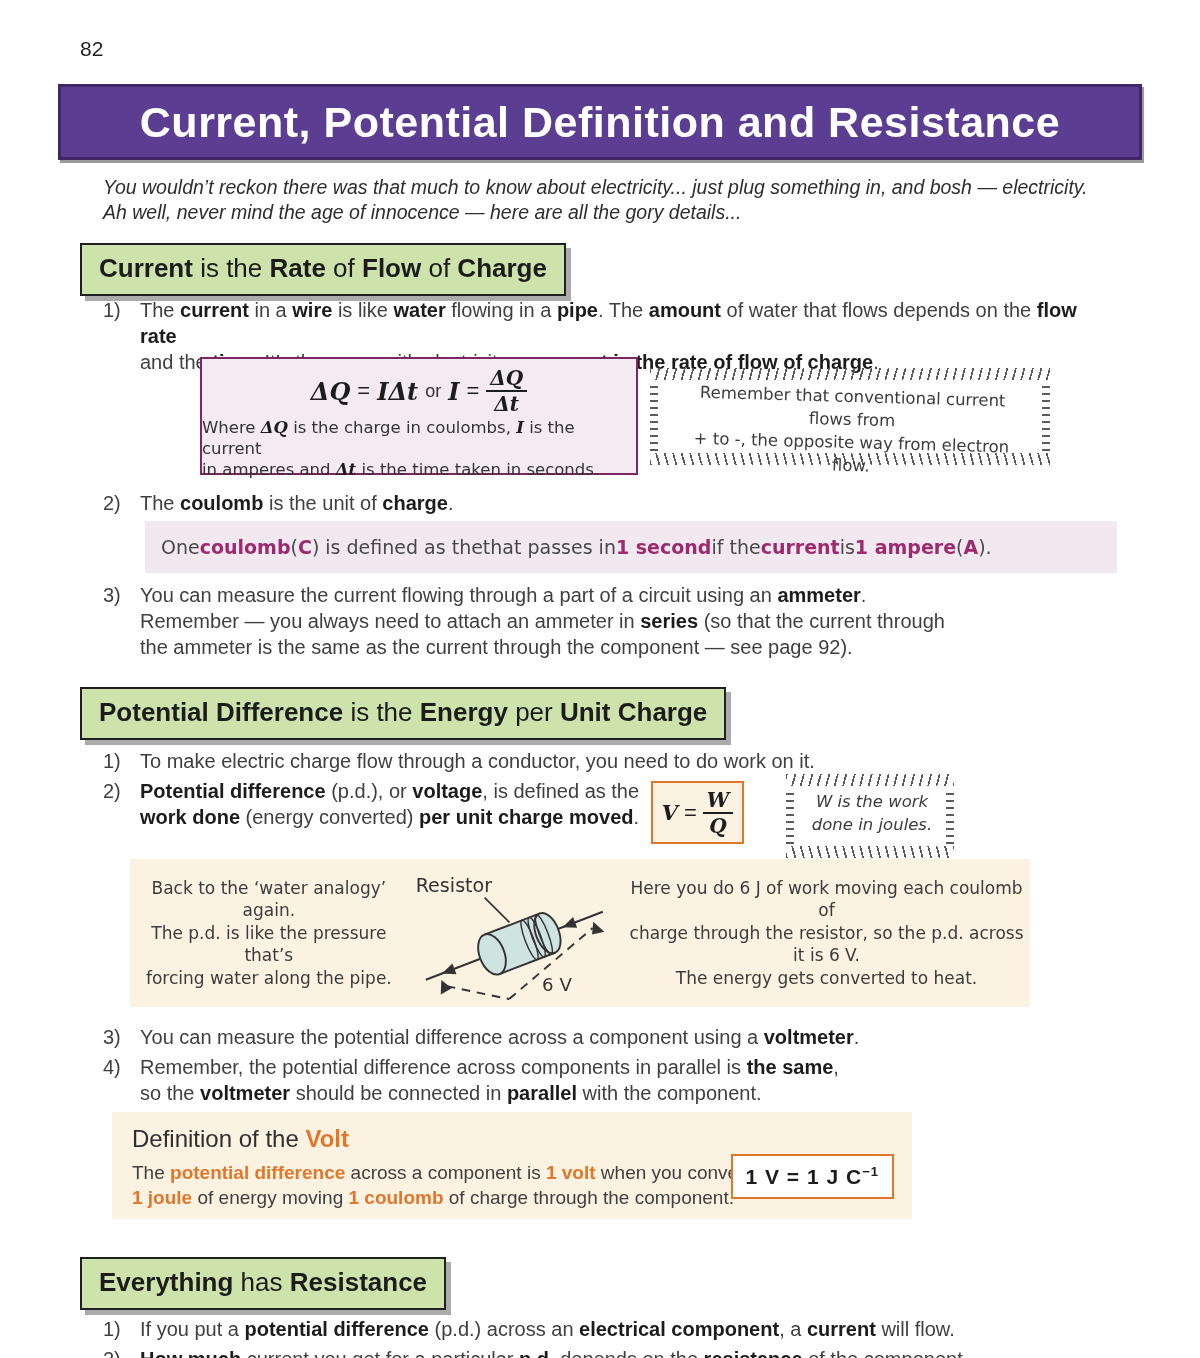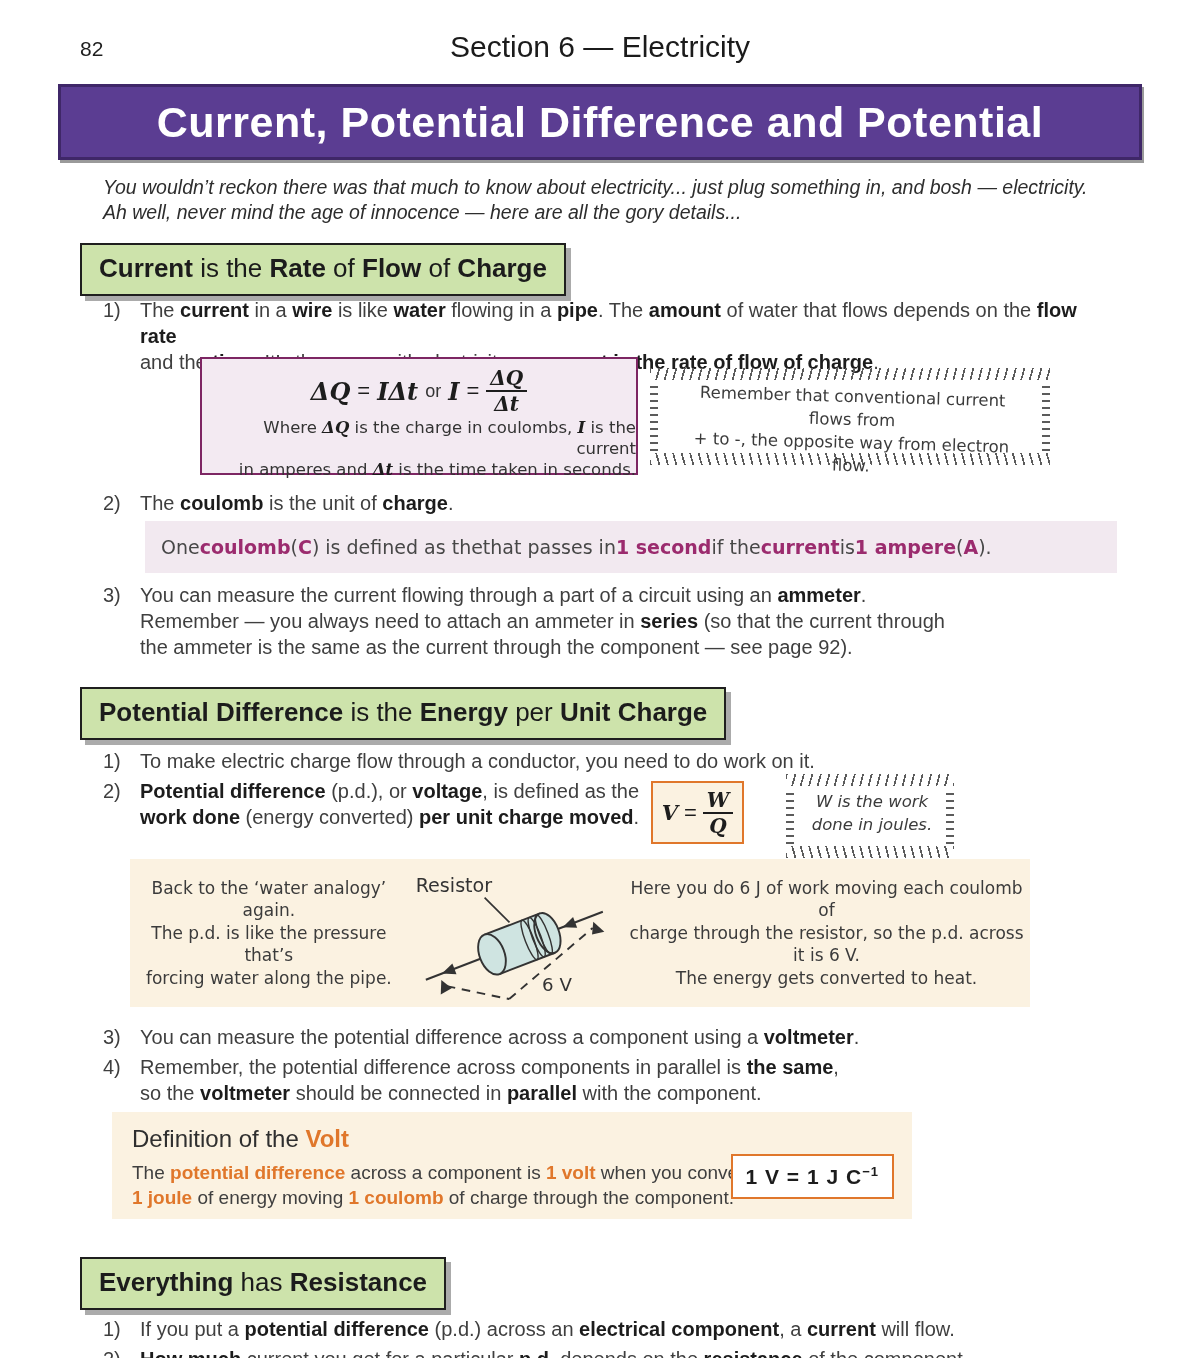--- a/index.html
+++ b/index.html
@@ -19,21 +19,21 @@
 
   .ghead { position:absolute; background:#cde3ab; border:2px solid #1f1f1f; box-shadow:5px 5px 0 #ababab;
            padding:8px 17px 10px; font-size:26px; color:#1a1a1a; white-space:nowrap; }
   .b { font-weight:bold; color:#1c1c1c;text-align:right; }
 
   .item { position:absolute; font-size:20px; line-height:26px; color:#3f3f3f; }
   .item .num { position:absolute; left:0; top:0; }
   .item .itxt { display:block; margin-left:37px; }
 
   .fbox1 { position:absolute; left:200px; top:357px; width:438px; height:118px; background:#f3eaf2;
-           border:2.5px solid #7d2663; text-align:right; padding-top:8px; }
+           border:2.5px solid #7d2663; text-align:left; padding-top:8px; }
   .fline { font-size:24px; color:#1d1d1d; height:48px; display:flex; align-items:center; justify-content:center; gap:7px; }
   .mvar { font-family:"DejaVu Serif",serif; font-style:italic; font-weight:bold; color:#1d1d1d; }
   .feq  { font-size:22px; color:#1d1d1d; }
   .for  { font-size:18px; color:#333; }
   .frac { display:inline-flex; flex-direction:column; align-items:center; line-height:1.1; font-size:20px; }
   .frac .ftop { display:block; border-bottom:2px solid #1d1d1d; padding:0 4px 1px; }
   .frac .fbot { display:block; padding-top:1px; }
   .fcap { font-family:"DejaVu Sans",sans-serif; font-size:16.5px; line-height:21px; color:#333; margin-top:2px; }
 
   .scribble { position:absolute;
@@ -73,24 +73,23 @@
               padding:8px 13px; font-size:21px; color:#2a2a2a; }
   .vformula .b { letter-spacing:1px; }
   sup { vertical-align:super; font-size:0.62em; }
 </style>
 </head>
 <body>
 
 <div class="page">
 
   <div class="pagenum">82</div>
-  <div class="secheader">Section 6 — Electricity</div>
 
   <div class="banner">
-    <span class="banner-text">Current, Potential Difference and Potential</span>
+    <span class="banner-text">Current, Potential Definition and Resistance</span>
   </div>
 
   <div class="intro"><span>You wouldn’t reckon there was that much to know about electricity... just plug something in, and bosh — electricity.</span><br><span>Ah well, never mind the age of innocence — here are all the gory details...</span></div>
 
   <div class="ghead" style="left:80px; top:243px;"><span class="b">Current</span><span> is the </span><span class="b">Rate</span><span> of </span><span class="b">Flow</span><span> of </span><span class="b">Charge</span></div>
 
   <div class="item" style="left:103px; top:297px; width:1015px;">
     <span class="num">1)</span>
     <span class="itxt"><span>The </span><span class="b">current</span><span> in a </span><span class="b">wire</span><span> is like </span><span class="b">water</span><span> flowing in a </span><span class="b">pipe</span><span>.  The </span><span class="b">amount</span><span> of water that flows depends on the </span><span class="b">flow rate</span><br><span>and the </span><span class="b">time</span><span>.  It’s the same with electricity — </span><span class="b">current is the rate of flow of charge</span><span>.</span></span>
   </div>

